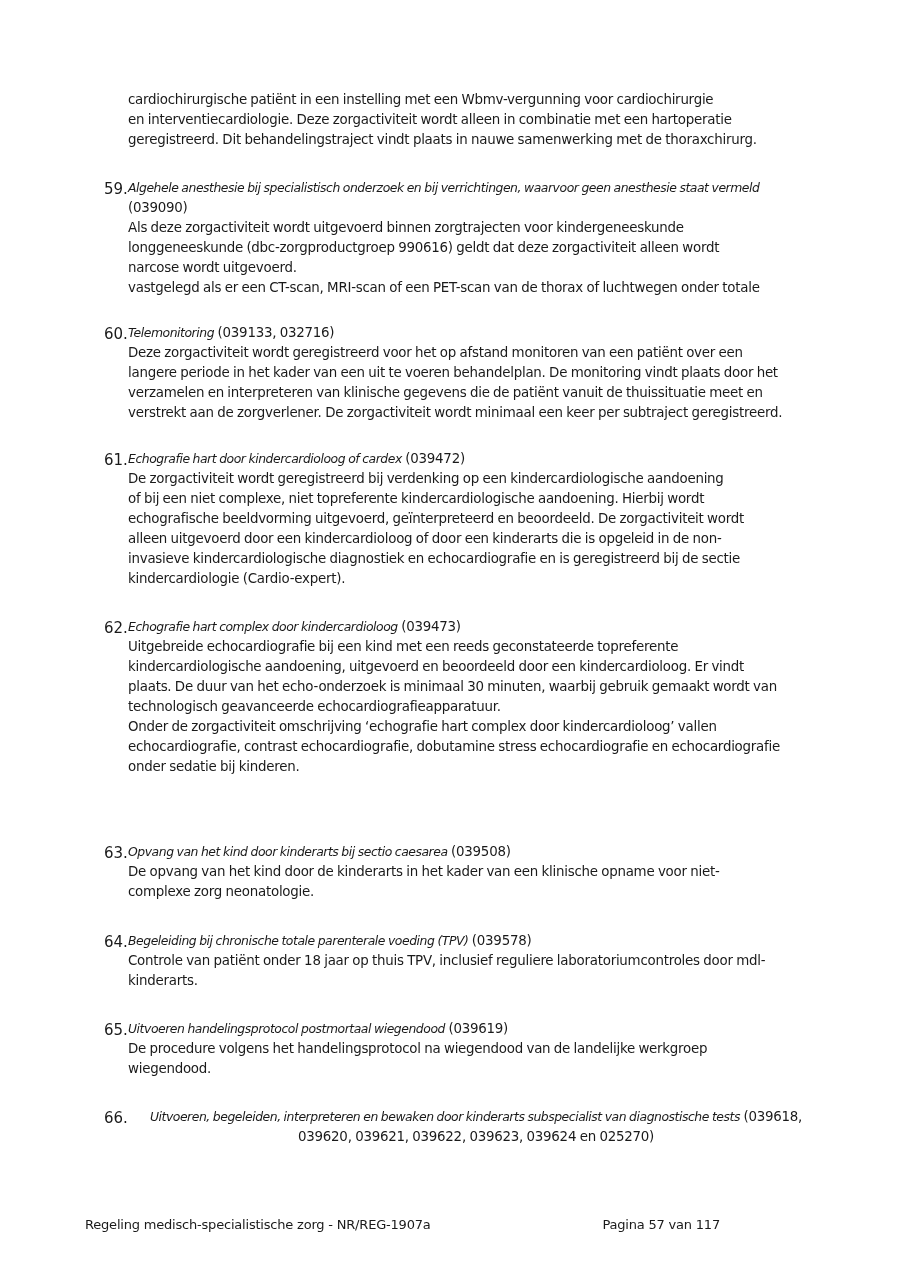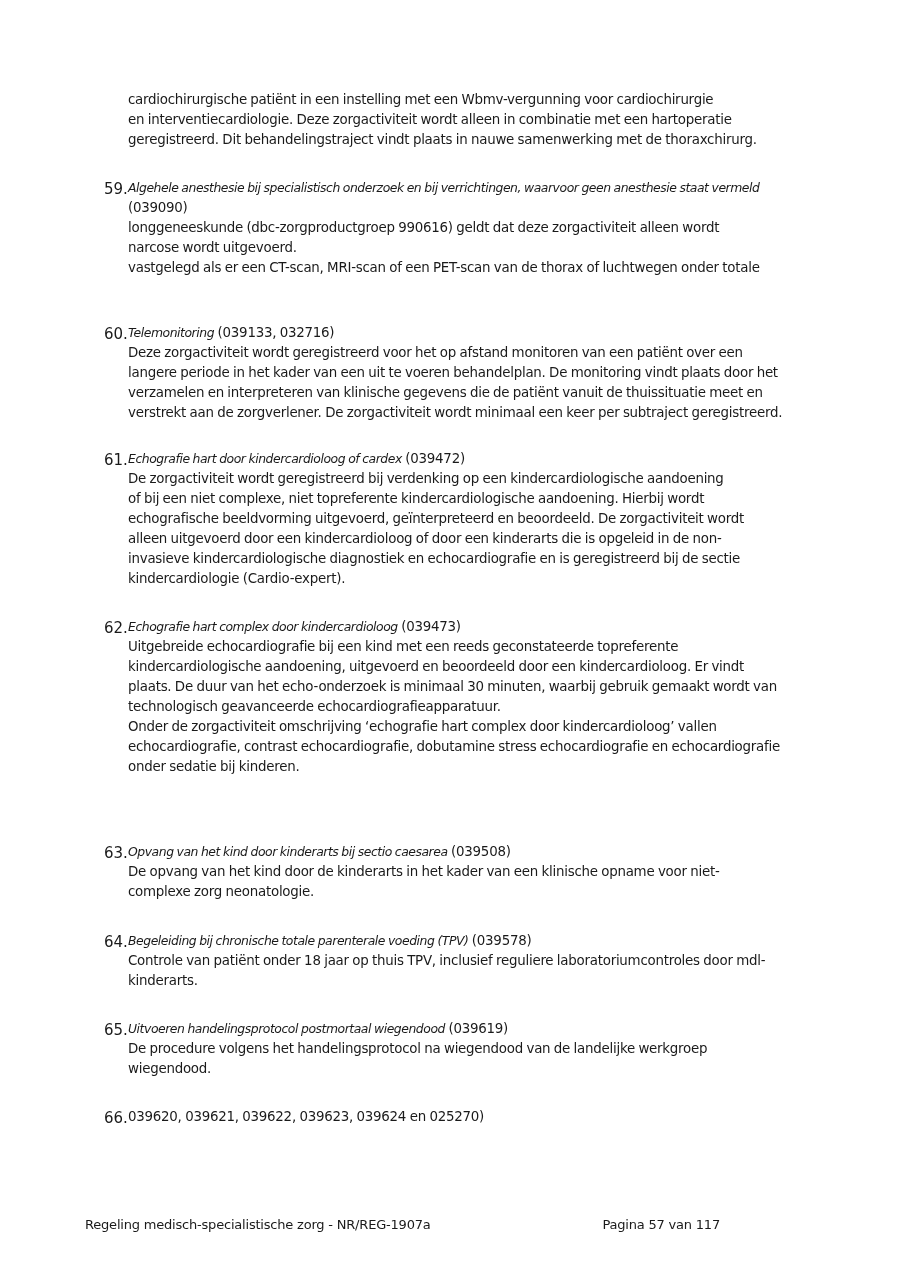--- a/index.html
+++ b/index.html
@@ -28,20 +28,21 @@
     <span class="line">cardiochirurgische patiënt in een instelling met een Wbmv-vergunning voor cardiochirurgie</span>
     <span class="line">en interventiecardiologie. Deze zorgactiviteit wordt alleen in combinatie met een hartoperatie</span>
     <span class="line">geregistreerd. Dit behandelingstraject vindt plaats in nauwe samenwerking met de thoraxchirurg.</span>
   </div>
 
   <div class="item" style="top:174px;">
     <span class="num">59.</span>
     <div class="body">
       <span class="line"><span class="title">Algehele anesthesie bij specialistisch onderzoek en bij verrichtingen, waarvoor geen anesthesie staat vermeld</span></span>
       <span class="line code">(039090)</span>
+      <span class="line">Als deze zorgactiviteit wordt uitgevoerd binnen zorgtrajecten voor kindergeneeskunde</span>
       <span class="line">longgeneeskunde (dbc-zorgproductgroep 990616) geldt dat deze zorgactiviteit alleen wordt</span>
       <span class="line">narcose wordt uitgevoerd.</span>
       <span class="line">vastgelegd als er een CT-scan, MRI-scan of een PET-scan van de thorax of luchtwegen onder totale</span>
     </div>
   </div>
 
   <div class="item" style="top:319px;">
     <span class="num">60.</span>
     <div class="body">
       <span class="line"><span class="title">Telemonitoring</span> <span class="code">(039133, 032716)</span></span>
@@ -99,23 +100,24 @@
 
   <div class="item" style="top:1015px;">
     <span class="num">65.</span>
     <div class="body">
       <span class="line"><span class="title">Uitvoeren handelingsprotocol postmortaal wiegendood</span> <span class="code">(039619)</span></span>
       <span class="line">De procedure volgens het handelingsprotocol na wiegendood van de landelijke werkgroep</span>
       <span class="line">wiegendood.</span>
     </div>
   </div>
 
-  <div class="item" style="top:1103px;">
+  <div class="item" style="top:1103px;text-align:center;">
     <span class="num">66.</span>
     <div class="body">
+      <span class="line"><span class="title">Uitvoeren, begeleiden, interpreteren en bewaken door kinderarts subspecialist van diagnostische tests</span> <span class="code">(039618,</span></span>
       <span class="line code">039620, 039621, 039622, 039623, 039624 en 025270)</span>
     </div>
   </div>
 
   <div class="footer footer-left">Regeling medisch-specialistische zorg - NR/REG-1907a</div>
   <div class="footer footer-right">Pagina 57 van 117</div>
 
 </div>
 
 </body></html>

